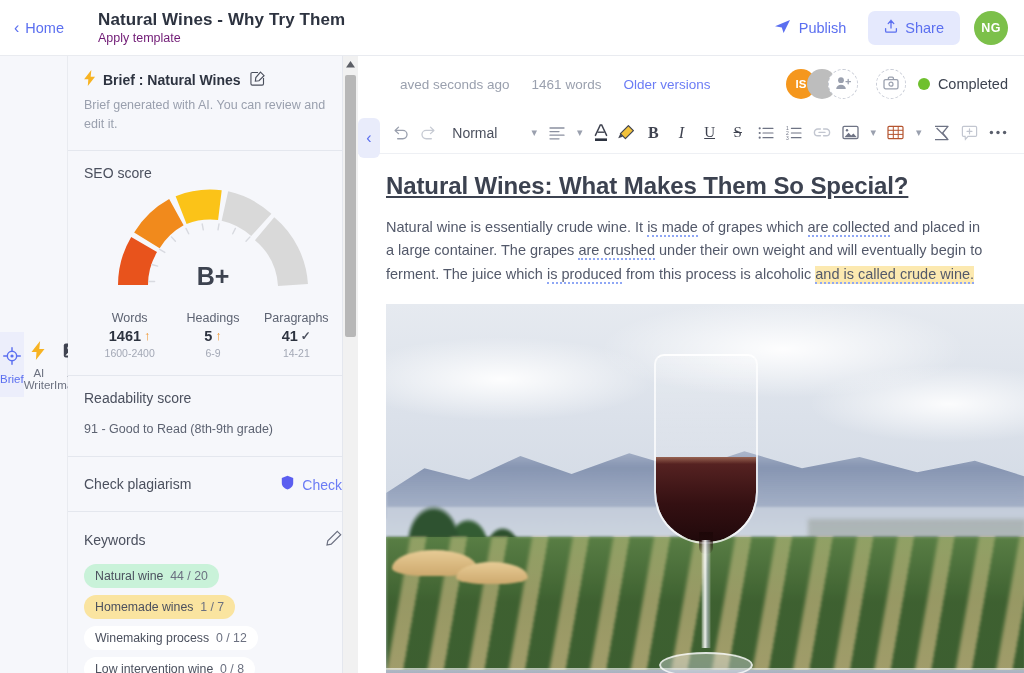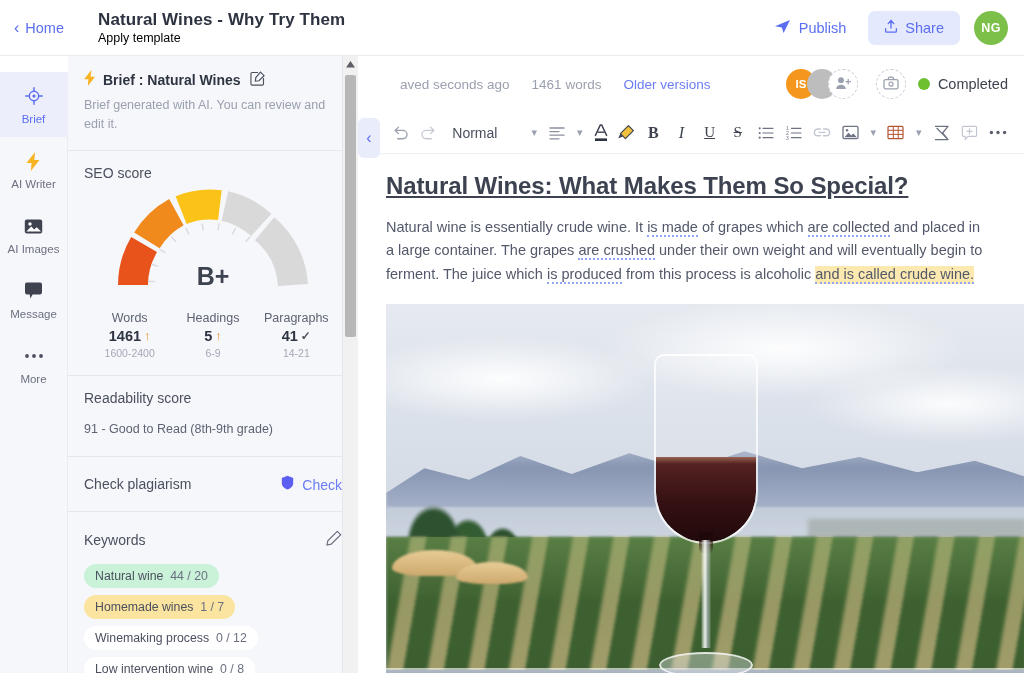--- a/index.html
+++ b/index.html
@@ -21,21 +21,21 @@
     position: relative; z-index: 30;
   }
   .home-link {
     display: flex; align-items: center; gap: 6px;
     color: #5b6ff0; font-size: 14.5px; cursor: pointer;
     width: 72px;
   }
   .home-chev { font-size: 16px; line-height: 1; font-weight: 400; }
   .title-block { margin-left: 12px; display:flex; flex-direction: column; gap: 1px; }
   .doc-title { font-size: 17px; font-weight: 700; color: #2d3340; letter-spacing: .1px; }
-  .apply-template { font-size: 12.5px; color: #000000; cursor: pointer; }
+  .apply-template { font-size: 12.5px; color: #701a75; cursor: pointer; }
   .topbar-right { margin-left: auto; display: flex; align-items: center; gap: 14px; }
   .publish-btn {
     display: flex; align-items: center; gap: 8px;
     color: #5b6ff0; font-size: 14.5px; cursor: pointer; padding: 6px 8px;
   }
   .share-btn {
     display: flex; align-items: center; gap: 7px;
     background: #e5e9fd; color: #5b6ff0;
     border: none; border-radius: 7px;
     font-size: 14.5px; font-family: inherit;
@@ -49,23 +49,22 @@
     letter-spacing: .3px;
   }
 
   .body-area { flex: 1; display: flex; min-height: 0; position: relative; }
 
   
   .rail {
     width: 68px; min-width: 68px;
     background: #f6f7fb;
     border-right: 1px solid #e9ebf0;
-    display: flex; flex-direction: column; align-items: center;
+    display: flex; flex-direction: row; align-items: center;
     padding-top: 0;
-    margin-top: 16px;
   }
   .rail-item {
     width: 68px; padding: 14px 0 12px;
     display: flex; flex-direction: column; align-items: center; gap: 7px;
     cursor: pointer;
   }
   .rail-item.active { background: #eceefb; }
   .rail-icon { height: 20px; display: flex; align-items: center; justify-content: center; }
   .rail-label { font-size: 11.5px; color: #6c7180; text-align: center; }
   .rail-item.active .rail-label { color: #5b6ff0; }

